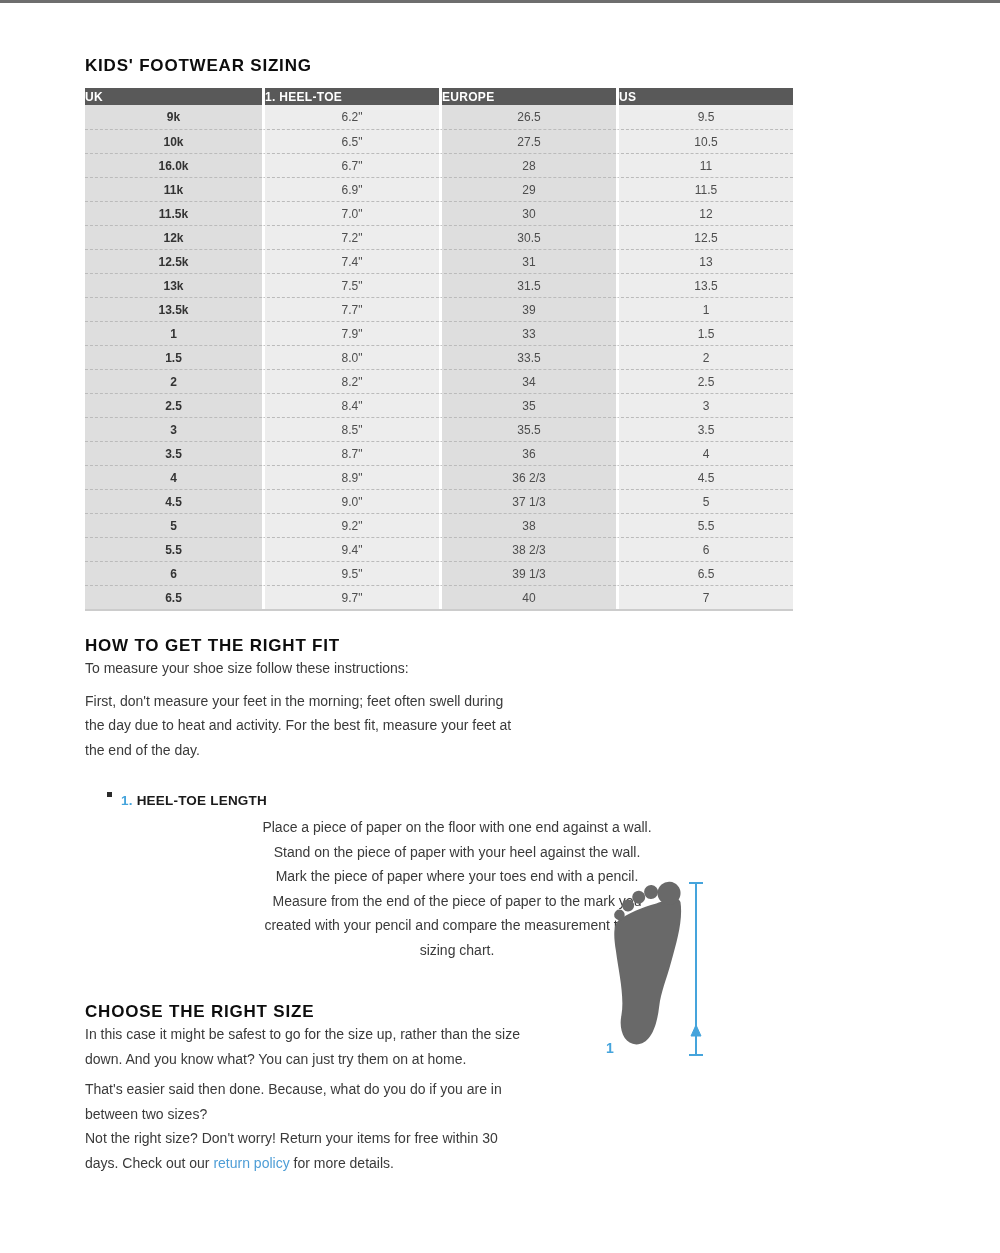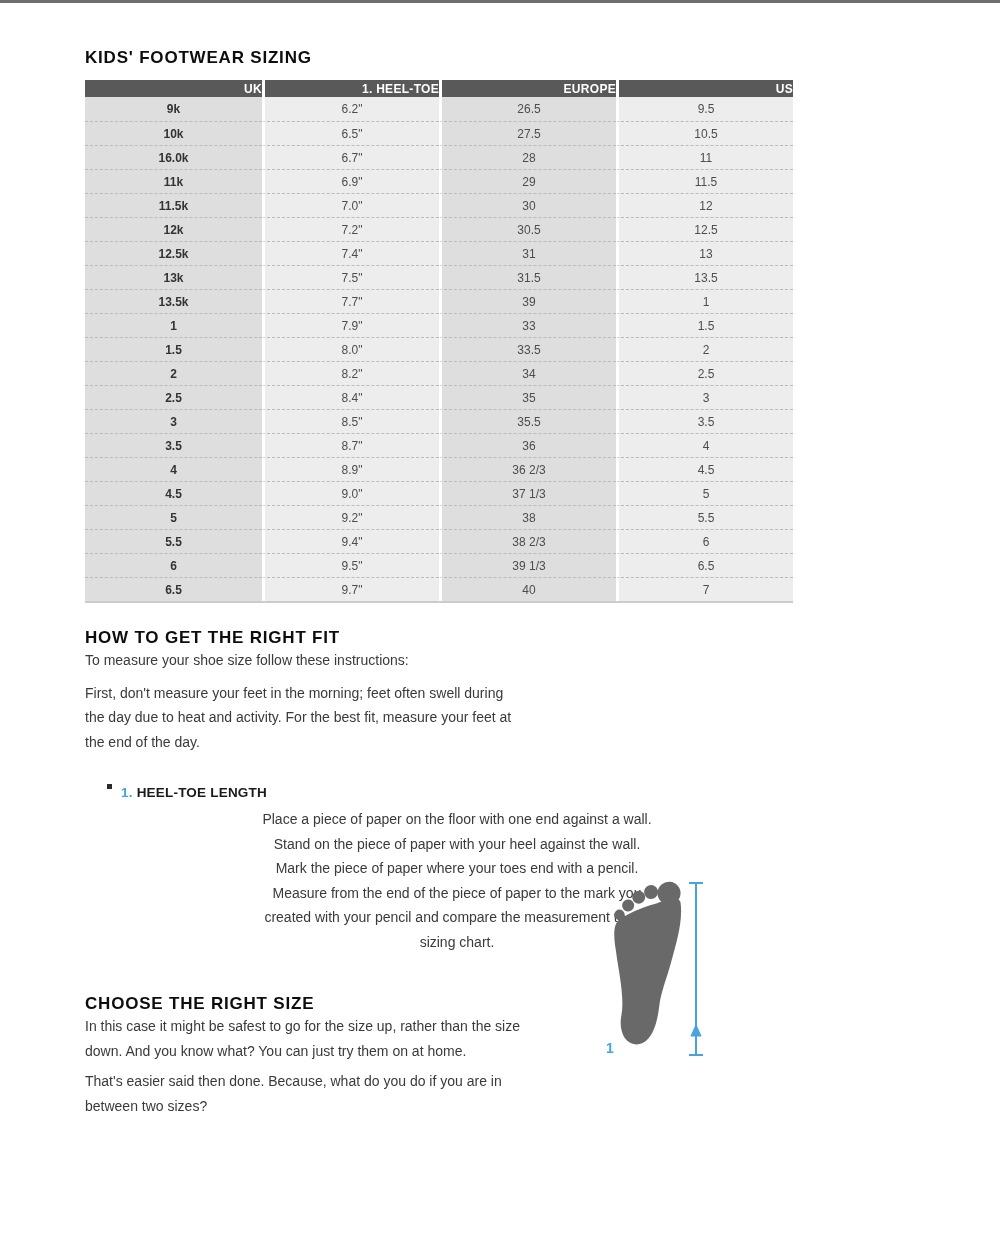--- a/index.html
+++ b/index.html
@@ -11,21 +11,21 @@
     color: #3a3a3a;
     overflow: hidden;
   }
   .top-bar {
     position: absolute; top: 0; left: 0;
     width: 100%; height: 3px;
     background: #6e6e6e;
   }
   .content {
     position: absolute;
-    left: 85px; top: 48px;
+    left: 85px; top: 56px;
     width: 708px;
   }
   h1.section-heading, h2.section-heading {
     font-size: 17px;
     font-weight: bold;
     letter-spacing: 0.8px;
     color: #0d0d0d;
     line-height: 20px;
   }
   
@@ -37,21 +37,21 @@
     border-bottom: 2px solid #cccccc;
     table-layout: fixed;
   }
   table.size-table th {
     background: #595959;
     color: #ffffff;
     font-size: 12px;
     font-weight: bold;
     letter-spacing: 0.3px;
     height: 17px;
-    text-align: right;
+    text-align: left;
     vertical-align: middle;
   }
   table.size-table td {
     height: 24px;
     font-size: 12px;
     color: #4d4d4d;
     text-align: center;
     vertical-align: middle;
   }
   table.size-table .col1, table.size-table .col2, table.size-table .col3 {
@@ -271,20 +271,22 @@
 Measure from the end of the piece of paper to the mark you
 created with your pencil and compare the measurement to our
 sizing chart.</p>
   </div>
 
   <h2 class="section-heading choose-heading">CHOOSE THE RIGHT SIZE</h2>
   <p class="body-text">In this case it might be safest to go for the size up, rather than the size
 down. And you know what? You can just try them on at home.</p>
   <p class="body-text choose-text">That's easier said then done. Because, what do you do if you are in
 between two sizes?</p>
+  <p class="body-text"><span>Not the right size? Don't worry! Return your items for free within 30
+days. Check out our </span><a class="text-link">return policy</a><span> for more details.</span></p>
 
 </div>
 
 <div class="foot-diagram">
   <svg class="foot-svg" width="80" height="174" viewBox="0 0 80 174">
     <g fill="#696969" transform="rotate(4 40 87)">
       <path d="M 68,22
                C 72,40 67,62 63,82
                C 59,102 55,112 54,128
                C 53,150 47,166 34,167

